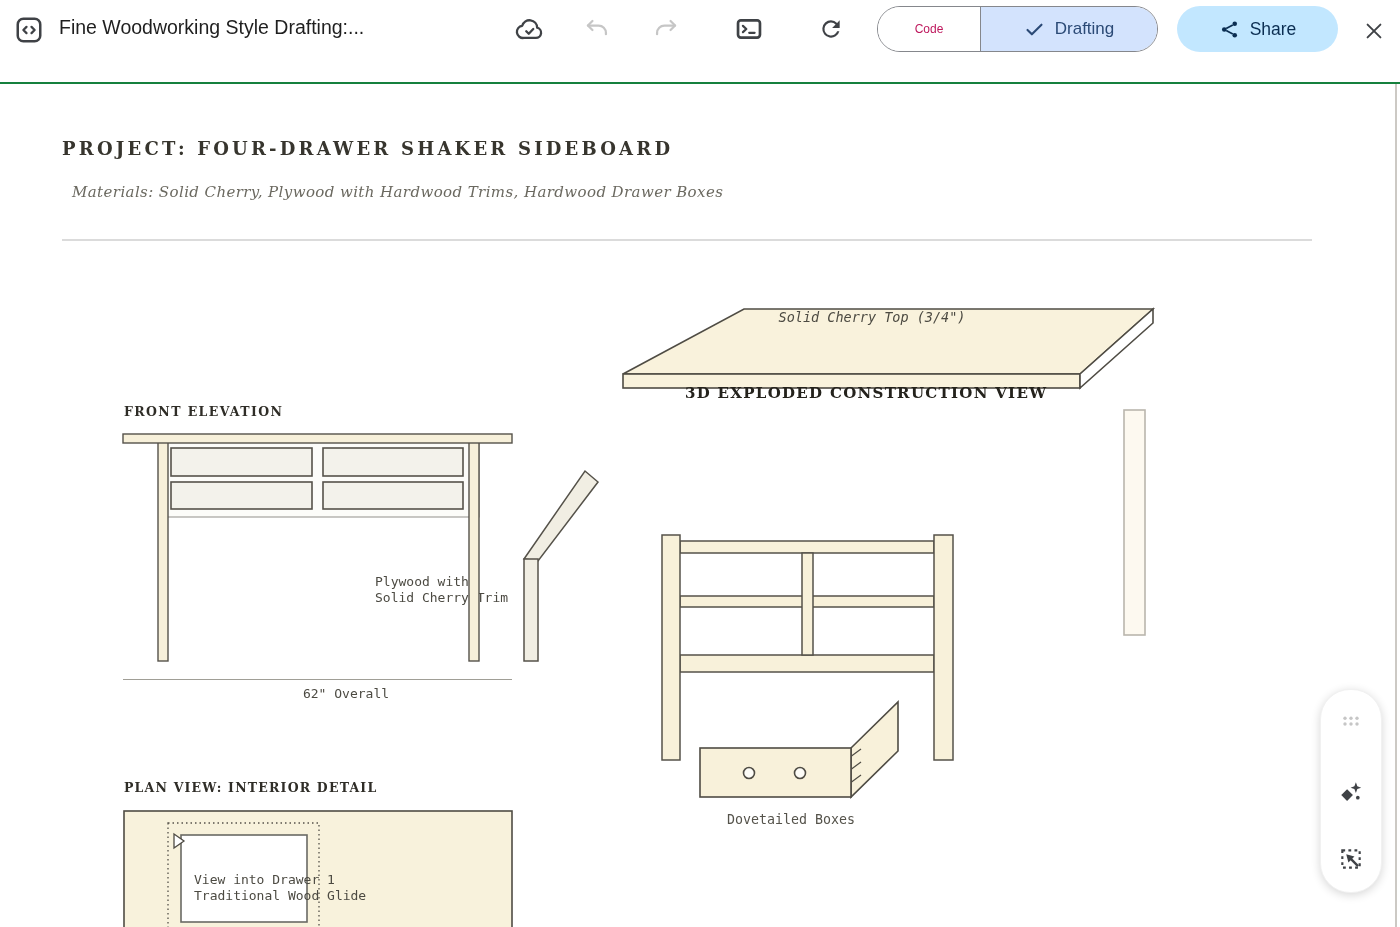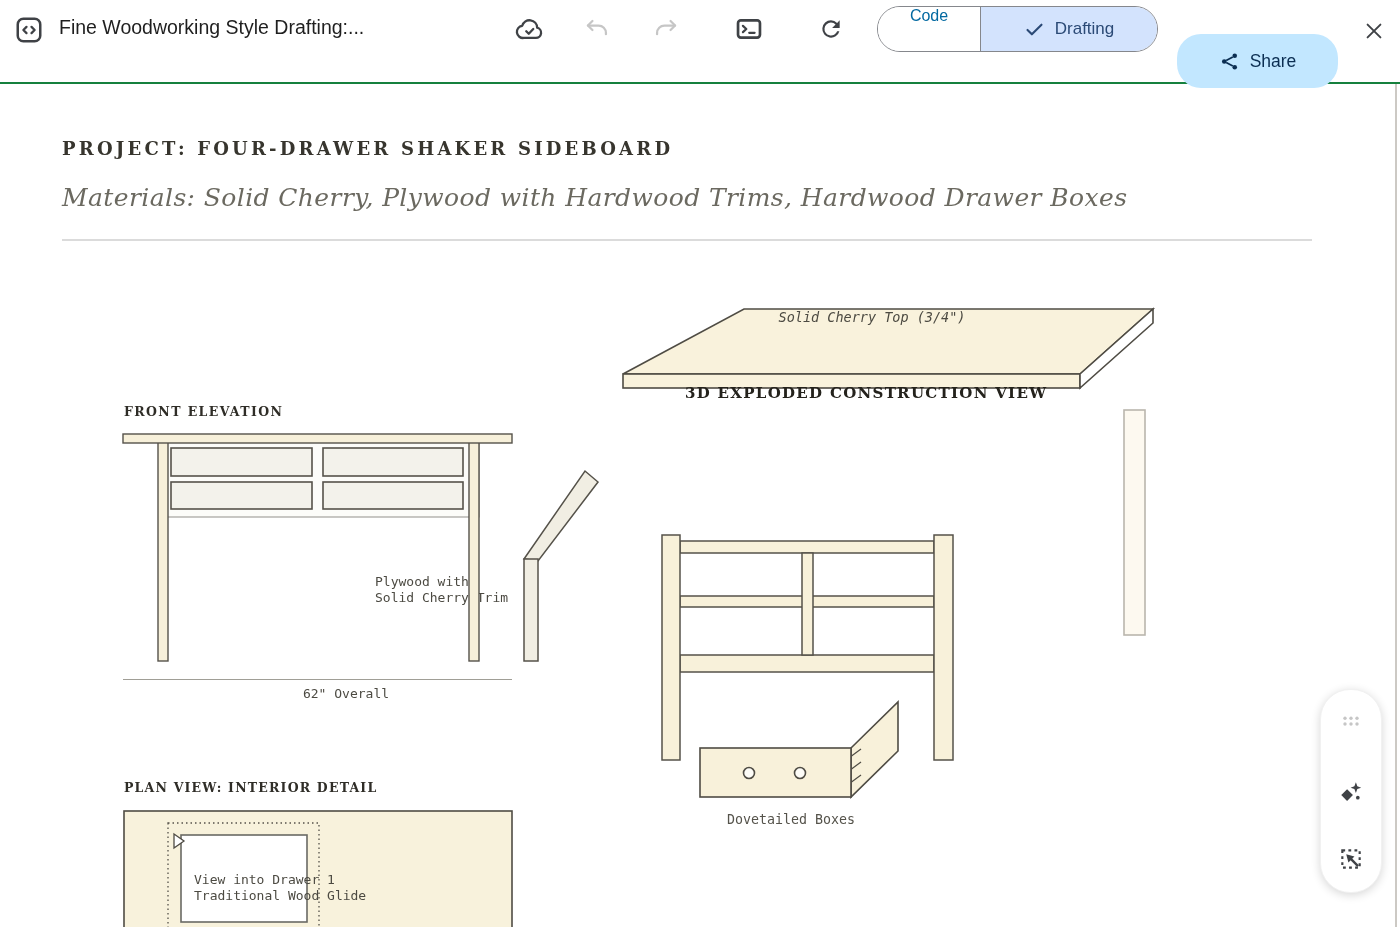--- a/index.html
+++ b/index.html
@@ -8,35 +8,35 @@
   
   .topbar{position:absolute;left:0;top:0;width:1400px;height:82px;background:#fff;
           border-bottom:2px solid #15803d;z-index:5;}
   .appicon{position:absolute;left:12px;top:13px;width:34px;height:34px;display:flex;
            align-items:center;justify-content:center;}
   .doc-title{position:absolute;left:59px;top:16px;font-size:19.5px;color:#1f1f1f;white-space:nowrap;}
   .icon-btn{position:absolute;top:10px;width:38px;height:38px;border-radius:50%;
             display:flex;align-items:center;justify-content:center;cursor:pointer;}
   .seg{position:absolute;left:877px;top:6px;width:281px;height:46px;box-sizing:border-box;
        border:1px solid #85878c;border-radius:24px;display:flex;overflow:hidden;background:#fff;}
-  .seg-code{width:102px;display:flex;justify-content:center;
-            font-size:16px;color:#0369a1;background:#fff;cursor:pointer;}
+  .seg-code{width:102px;display:flex;align-items:center;justify-content:center;
+            font-size:12px;color:#be185d;background:#fff;cursor:pointer;}
   .seg-div{width:1px;background:#85878c;}
   .seg-preview{flex:1;display:flex;align-items:center;justify-content:center;gap:10px;
                background:#d3e3fd;color:#2b4a76;font-size:17px;cursor:pointer;}
-  .share-btn{position:absolute;left:1177px;top:6px;width:161px;height:54px;border-radius:24px;
+  .share-btn{position:absolute;left:1177px;top:6px;width:161px;height:46px;border-radius:24px;
              background:#c2e7ff;color:#0b2e52;display:flex;align-items:center;justify-content:center;
-             gap:10px;font-size:17.5px;cursor:pointer;margin-top:28px;}
+             gap:10px;font-size:17.5px;cursor:pointer;}
   .close-btn{position:absolute;left:1356px;top:13px;width:36px;height:36px;display:flex;
              align-items:center;justify-content:center;cursor:pointer;}
   
   .doc-h1{position:absolute;left:62px;top:138px;font-family:"DejaVu Serif",serif;font-weight:bold;
           font-size:18px;letter-spacing:3.2px;color:#37352e;white-space:nowrap;}
-  .doc-sub{position:absolute;left:62px;top:183px;font-family:"DejaVu Serif",serif;font-style:italic;
-           font-size:25px;letter-spacing:0.4px;color:#6b6960;white-space:nowrap;}
+  .doc-sub{position:absolute;left:72px;top:183px;font-family:"DejaVu Serif",serif;font-style:italic;
+           font-size:15px;letter-spacing:0.4px;color:#6b6960;white-space:nowrap;}
   .doc-rule{position:absolute;left:62px;top:239px;width:1250px;height:2px;background:#dbdbdb;}
   .drawing-svg{position:absolute;left:0;top:250px;}
   .right-edge{position:absolute;left:1395px;top:84px;width:2px;height:843px;background:#ccc9c4;}
   
   .float-pill{position:absolute;left:1320px;top:689px;width:60px;height:202px;background:#fff;
               border:1px solid #f1f1f1;border-radius:30px;box-shadow:0 2px 10px rgba(0,0,0,.16);z-index:6;}
   .pill-ic{position:absolute;left:17px;width:26px;height:26px;display:flex;align-items:center;
            justify-content:center;cursor:pointer;}
   svg{display:block;}
   .mono-label{font-family:"DejaVu Sans Mono",monospace;}

